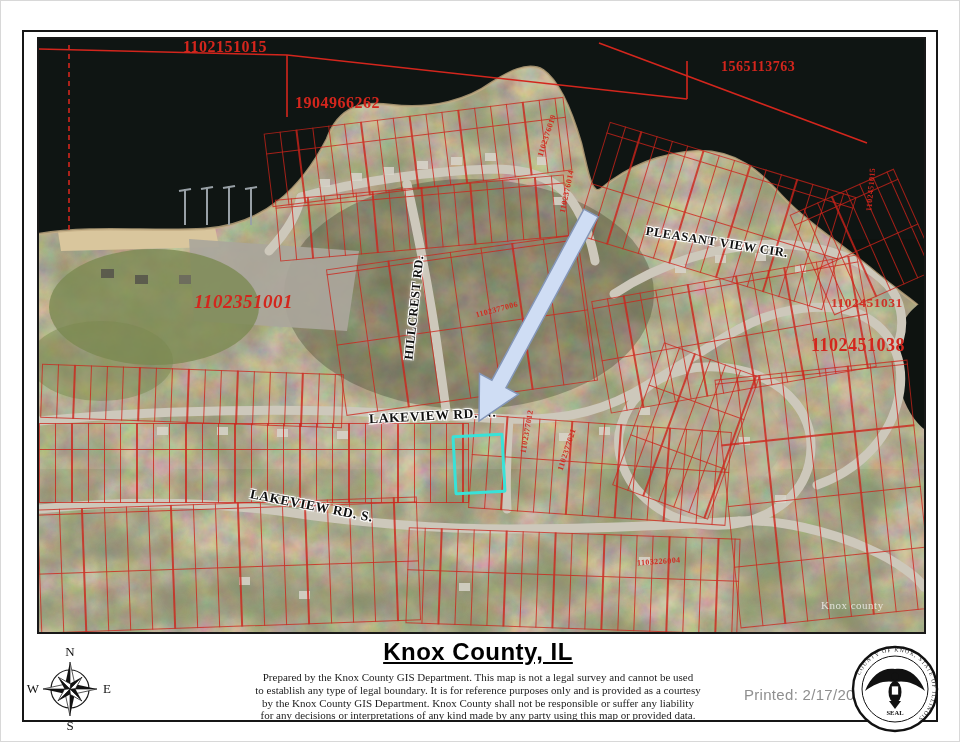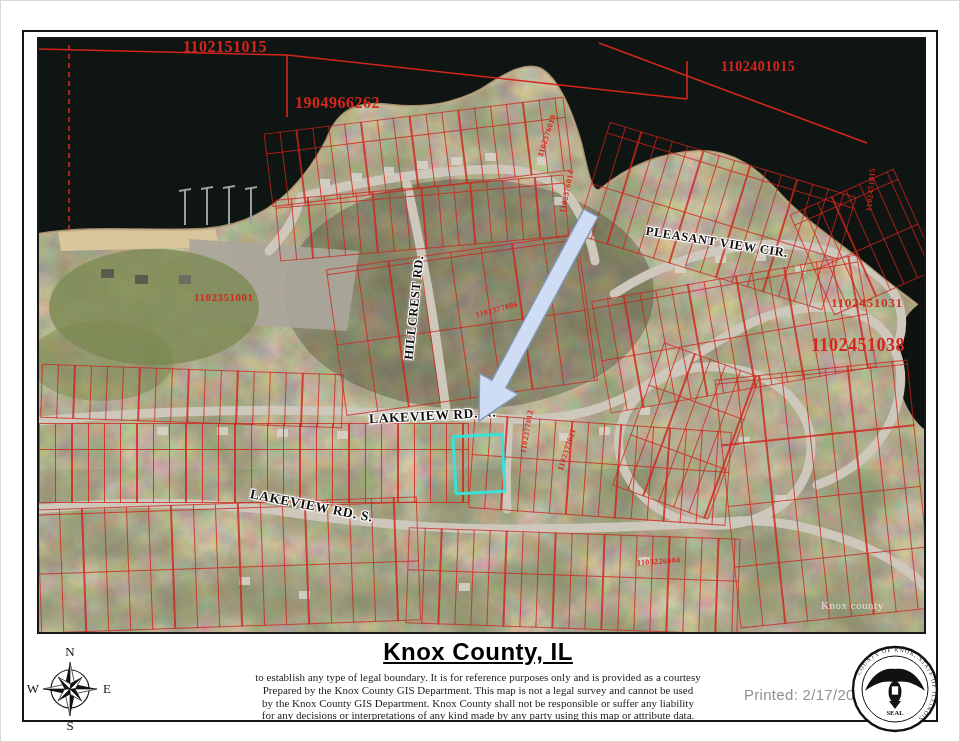--- a/index.html
+++ b/index.html
@@ -41,21 +41,21 @@
       background:repeating-linear-gradient(90deg, rgba(0,0,0,0) 0 14px, rgba(205,35,26,.9) 14px 15.2px),
                  repeating-linear-gradient(0deg, rgba(0,0,0,0) 0 48px, rgba(205,35,26,.9) 48px 49.2px);}
   .p13{left:596px;top:316px;width:100px;height:150px;transform:rotate(20deg);}
 
   
   .plbl{position:absolute;font-family:"Liberation Serif",serif;font-weight:bold;color:#d3261d;
         white-space:nowrap;letter-spacing:.5px;margin-left:32px;}
   .l0{left:112px;top:-1px;font-size:16px;}
   .l1{left:650px;top:20px;font-size:14px;}
   .l2{left:224px;top:55px;font-size:16px;}
-  .l3{left:123px;top:252px;font-size:11px;}
+  .l3{left:123px;top:252px;font-size:19px;font-style:italic;}
   .l4{left:760px;top:256px;font-size:13.5px;opacity:.9;}
   .l5{left:740px;top:296px;font-size:18px;}
 
   
   .slbl{position:absolute;font-family:"Liberation Serif",serif;font-weight:bold;color:#d3261d;
         font-size:8px;white-space:nowrap;opacity:.95;letter-spacing:.4px;}
   .s0{left:486px;top:92px;transform:rotate(-72deg);}
   .s1{left:506px;top:148px;transform:rotate(-78deg);}
   .s2{left:436px;top:266px;transform:rotate(-15deg);}
   .s3{left:466px;top:388px;transform:rotate(-80deg);}
@@ -211,21 +211,21 @@
   <div class="pp p6"></div>
   <div class="pp p7"></div>
   <div class="pp p8"></div>
   <div class="pp p9"></div>
   <div class="pp p10"></div>
   <div class="pp p11"></div>
   <div class="pp p12"></div>
   <div class="pp p13"></div>
 
   <div class="plbl l0">1102151015</div>
-  <div class="plbl l1">1102401015</div>
+  <div class="plbl l1">1565113763</div>
   <div class="plbl l2">1904966262</div>
   <div class="plbl l3">1102351001</div>
   <div class="plbl l4">1102451031</div>
   <div class="plbl l5">1102451038</div>
 
   <div class="slbl s0">1102376019</div>
   <div class="slbl s1">1102376014</div>
   <div class="slbl s2">1102377006</div>
   <div class="slbl s3">1102377012</div>
   <div class="slbl s4">1102377021</div>
@@ -241,24 +241,24 @@
 
   <svg width="885" height="593" viewBox="0 0 885 593" style="pointer-events:none">
     <polygon points="544.9,170.2 452.9,341.2 440.5,334.6 440,382 479.3,355.4 467.0,348.8 559.1,177.8" fill="#cfddf4" stroke="#8496b8" stroke-width="1.5"></polygon>
   </svg>
 
   <div class="watermark">Knox county</div>
 </div>
 
 <div class="title">Knox County, IL</div>
 <div class="disc">
+  <div>Prepared by the Knox County GIS Department. This map is not a legal survey and cannot be used</div>
   <div>to establish any type of legal boundary. It is for reference purposes only and is provided as a courtesy</div>
-  <div>Prepared by the Knox County GIS Department. This map is not a legal survey and cannot be used</div>
   <div>by the Knox County GIS Department.  Knox County shall not be responsible or suffer any liability</div>
-  <div>for any decisions or interpretations of any kind made by any party using this map or attribute data.</div>
+  <div>for any decisions or interpretations of any kind made by any party using this map or provided data.</div>
 </div>
 <div class="printed">Printed: 2/17/2026</div>
 
 <svg class="compass" width="92" height="92" viewBox="0 0 92 92">
   <g transform="translate(1,3)">
     <circle cx="45" cy="45" r="19" fill="none" stroke="#1a1a1a" stroke-width="1.2"></circle>
     <g>
       <g transform="rotate(0 45 45)">
           <polygon points="45,18 45,45 40,41" fill="#111"></polygon>
           <polygon points="45,18 45,45 50,41" fill="#fff" stroke="#111" stroke-width=".7"></polygon>

